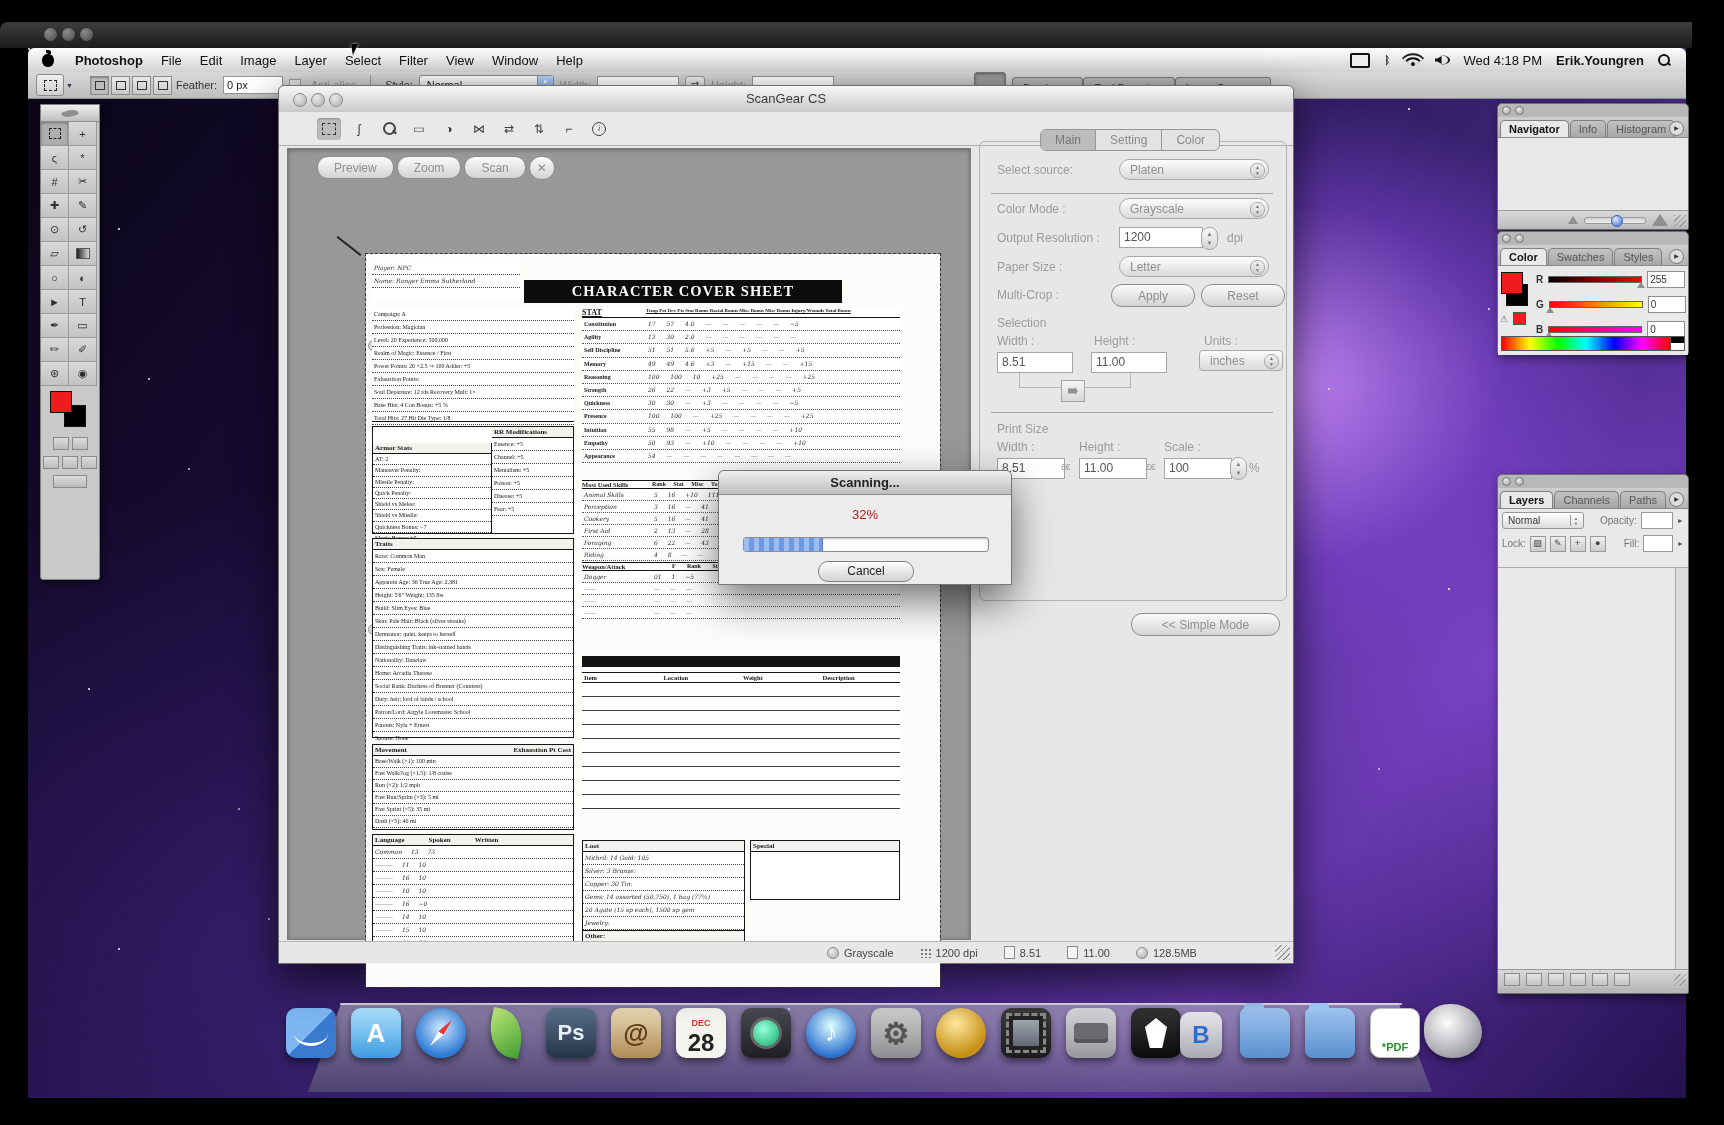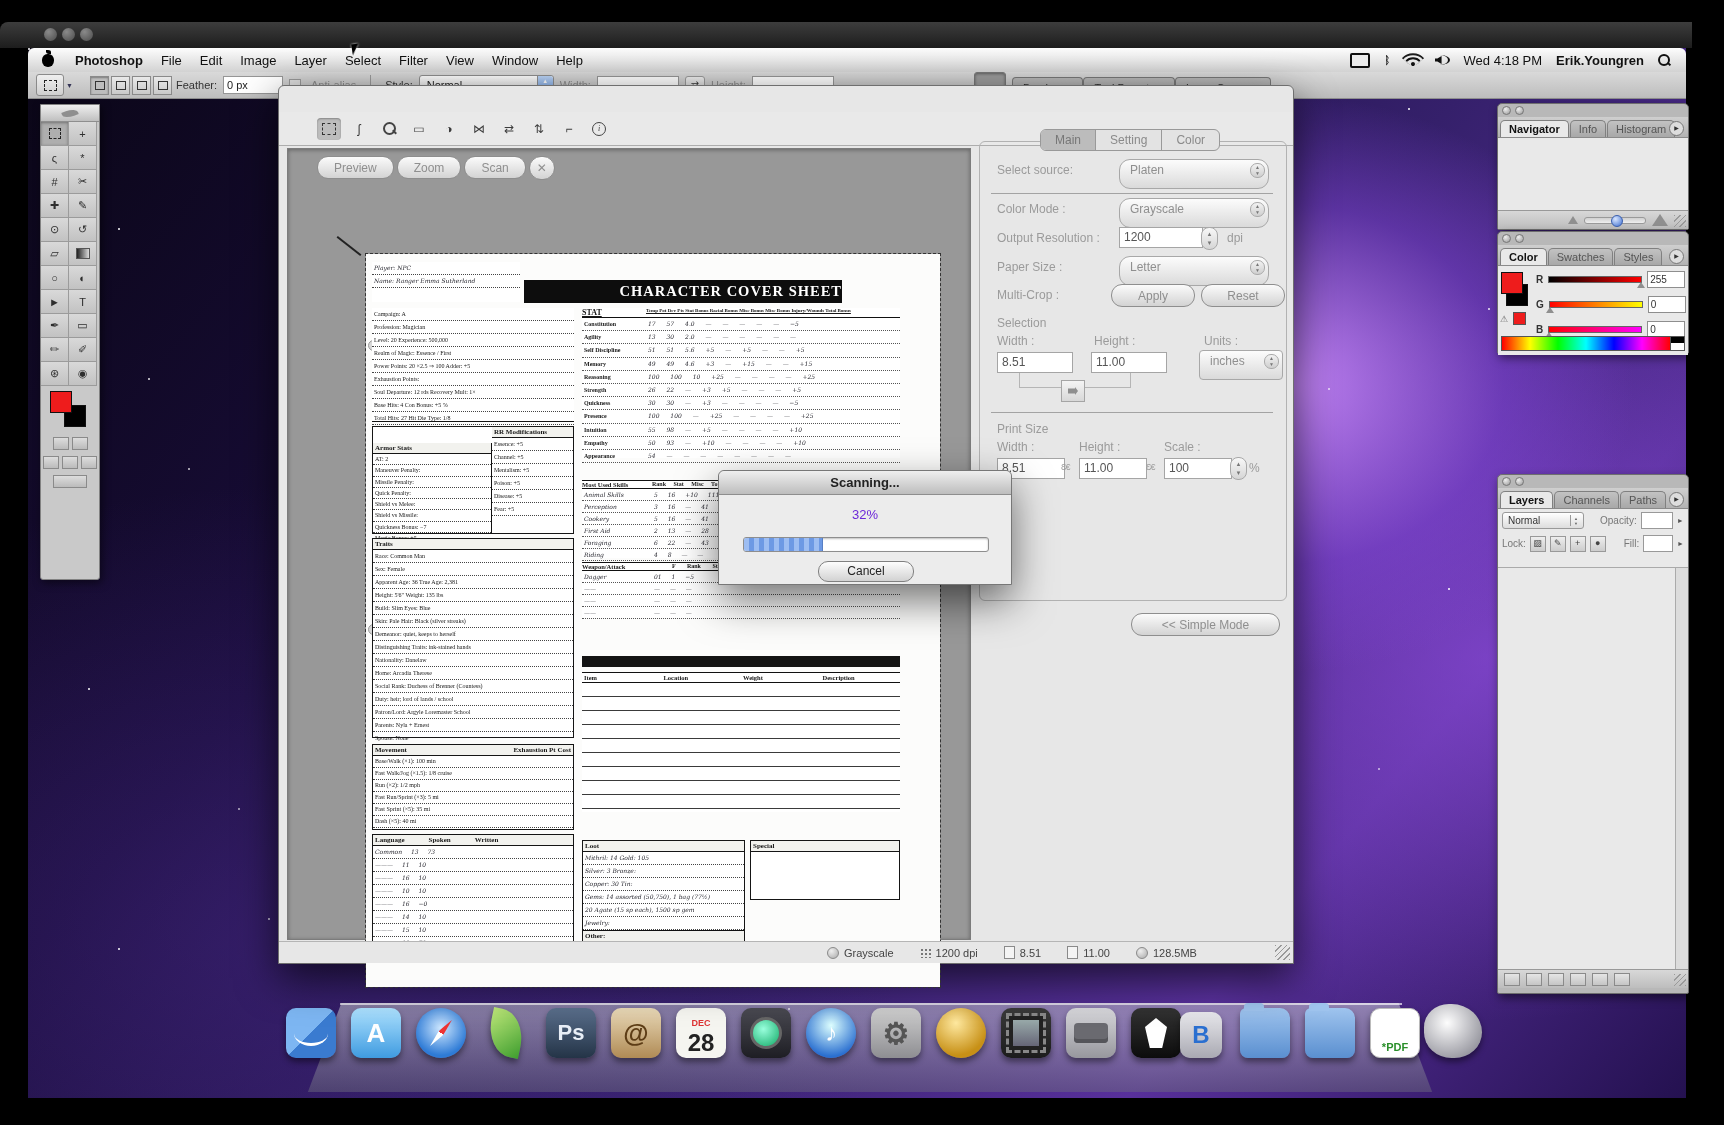--- a/index.html
+++ b/index.html
@@ -108,36 +108,36 @@
   .scribble{position:absolute;left:46px;top:96px;width:30px;height:2px;background:#222;transform:rotate(38deg);}
 
   
   .doc{position:absolute;left:78px;top:105px;width:574px;height:733px;background:#fcfcfb;outline:1px dashed #333;color:#171717;font-family:"Liberation Serif",serif;}
   .doc .bx{position:absolute;border:1px solid #151515;box-sizing:border-box;background:#fff;}
   .hand{font-family:"DejaVu Serif",serif;font-style:italic;color:#26262e;}
   .srow{border-bottom:1px dotted #444;white-space:nowrap;overflow:hidden;font-size:6px;line-height:12px;padding-left:2px;}
   .ttl{font-weight:bold;font-size:7px;border-bottom:1px solid #151515;padding:1px 2px;background:#f2f2ee;}
   .cols{word-spacing:7px;}
   .punch{position:absolute;left:2px;width:9px;height:9px;border:1px solid #9a9a9a;border-radius:50%;background:#d8d8d8;}
-  .ch-title{position:absolute;left:158px;top:26px;width:318px;height:23px;background:#0d0d0d;color:#fff;text-align:right;font-weight:bold;font-size:14.5px;letter-spacing:1px;line-height:23px;font-family:"Liberation Serif",serif;}
+  .ch-title{position:absolute;left:158px;top:26px;width:318px;height:23px;background:#0d0d0d;color:#fff;text-align:center;font-weight:bold;font-size:14.5px;letter-spacing:1px;line-height:23px;font-family:"Liberation Serif",serif;}
   .statrow{display:flex;font-size:6px;line-height:12.2px;border-bottom:1px dotted #555;}
   .statrow .nm{width:64px;font-weight:bold;padding-left:2px;}
   .statrow .vv{flex:1;word-spacing:9px;}
   .skrow{display:flex;font-size:6px;line-height:11px;border-bottom:1px dotted #555;}
   .skrow .nm{width:70px;padding-left:2px;}
   .skrow .vv{flex:1;word-spacing:8px;}
   .itmrow{height:13px;border-bottom:1px solid #3a3a3a;}
   .hdr6{font-weight:bold;font-size:6.5px;}
   .darkband{position:absolute;left:216px;top:402px;width:318px;height:11px;background:#141414;}
 
   
   .gbox{position:absolute;left:700px;top:55px;width:306px;height:458px;border:1px solid #b2b2b2;border-radius:6px;}
   .sg-lab{position:absolute;color:#9b9b9b;font-size:12px;white-space:nowrap;}
   .sg-val{position:absolute;background:#fff;border:1px solid #a5a5a5;font-size:12px;color:#555;padding:2px 4px;height:15px;line-height:15px;}
-  .apop{position:absolute;height:30px;border:1px solid #a8a8a8;border-radius:11px;background:linear-gradient(#fcfcfc,#dadada);font-size:12px;color:#8f8f8f;padding:0 22px 0 10px;line-height:20px;box-sizing:border-box;}
+  .apop{position:absolute;height:21px;border:1px solid #a8a8a8;border-radius:11px;background:linear-gradient(#fcfcfc,#dadada);font-size:12px;color:#8f8f8f;padding:0 22px 0 10px;line-height:20px;box-sizing:border-box;}
   .apop i{position:absolute;right:3px;top:3px;width:13px;height:13px;border-radius:7px;background:linear-gradient(#f2f2f2,#cfcfcf);border:1px solid #aaa;color:#777;font-size:5px;line-height:6px;text-align:center;}
   .stepper{position:absolute;width:15px;height:21px;border:1px solid #a8a8a8;border-radius:8px;background:linear-gradient(#f8f8f8,#d5d5d5);color:#777;font-size:6px;line-height:9px;text-align:center;display:flex;flex-direction:column;justify-content:center;}
   .hline{position:absolute;height:1px;background:#a3a3a3;}
   .tabs{position:absolute;left:761px;top:43px;display:flex;border:1px solid #999;border-radius:6px;overflow:hidden;background:#e3e3e3;}
   .tab{padding:3px 14px;font-size:12px;color:#8a8a8a;border-right:1px solid #999;}
   .tab:last-child{border-right:0;}
   .tab.on{background:#bcbcbc;color:#777;}
   .linkbtn{position:absolute;width:22px;height:20px;border:1px solid #a5a5a5;background:linear-gradient(#f4f4f4,#d8d8d8);display:flex;align-items:center;justify-content:center;}
   .linkbtn i{width:10px;height:8px;background:#8f8f8f;clip-path:polygon(0 20%,70% 20%,70% 0,100% 50%,70% 100%,70% 80%,0 80%);}
   .lnk{position:absolute;color:#9b9b9b;font-size:9px;letter-spacing:-1px;}
@@ -146,21 +146,21 @@
   .sbar{position:absolute;left:0;bottom:0;width:100%;height:22px;background:#e7e7e7;border-top:1px solid #b5b5b5;display:flex;align-items:center;gap:26px;padding-left:548px;box-sizing:border-box;font-size:11px;color:#444;}
   .sbit{display:flex;align-items:center;gap:5px;}
   .sb-c{width:10px;height:10px;border-radius:50%;border:1px solid #8a8a8a;background:radial-gradient(circle at 35% 30%,#eee,#aaa);}
   .sb-g{width:11px;height:10px;background-image:radial-gradient(#777 1px,transparent 1.2px);background-size:4px 4px;}
   .sb-p{width:9px;height:11px;border:1px solid #8a8a8a;background:#f4f4f4;}
   .grip{position:absolute;right:3px;bottom:3px;width:15px;height:15px;background:repeating-linear-gradient(135deg,#9a9a9a 0 1px,transparent 1px 4px);}
 
   
   .dlg{left:718px;top:470px;width:292px;height:113px;background:#ececec;border:1px solid #777;border-radius:6px 6px 0 0;box-shadow:0 16px 40px rgba(0,0,0,.55);z-index:40;}
   .dlg-t{height:23px;background:linear-gradient(#efefef,#bdbdbd);border-bottom:1px solid #8e8e8e;border-radius:6px 6px 0 0;text-align:center;line-height:23px;font-size:13px;color:#222;font-weight:bold;}
-  .pct{text-align:center;font-size:13px;color:#6d28d9;margin-top:12px;}
+  .pct{text-align:center;font-size:13px;color:#b91c1c;margin-top:12px;}
   .ptrack{position:absolute;left:24px;top:66px;width:244px;height:13px;background:#fff;border:1px solid #8e8e8e;border-radius:3px;overflow:hidden;box-shadow:inset 0 1px 2px rgba(0,0,0,.25);}
   .pfill{height:100%;background:repeating-linear-gradient(90deg,#9dbdf2 0 5px,#6d99e4 5px 10px);border-right:1px solid #577fc5;}
   .cancel{position:absolute;left:99px;top:90px;width:94px;height:19px;border:1px solid #808080;border-radius:10px;background:linear-gradient(#fdfdfd,#d2d2d2);text-align:center;line-height:18px;font-size:12px;color:#222;}
 
   
   .pal{position:absolute;left:1497px;width:190px;background:#b8b8b8;border:1px solid #6e6e6e;border-radius:5px 5px 2px 2px;box-shadow:2px 4px 10px rgba(0,0,0,.5);z-index:10;}
   .pal .mini{height:11px;display:flex;gap:4px;padding:2px 0 0 4px;}
   .pal .mini i{width:7px;height:7px;border-radius:50%;background:radial-gradient(circle at 35% 30%,#eee,#999);border:1px solid #777;}
   .pal .tabrow{height:20px;display:flex;align-items:flex-end;padding-left:2px;position:relative;background:linear-gradient(#cfcfcf,#b2b2b2);}
   .pal .ptb{padding:2px 8px;font-size:11px;color:#555;background:linear-gradient(#c2c2c2,#a8a8a8);border:1px solid #808080;border-bottom:0;border-radius:5px 5px 0 0;margin-right:1px;white-space:nowrap;}
@@ -404,20 +404,26 @@
         <i></i>
         <i></i>
         <i></i>
       </div>
     <div class="tb-row">
         <i style="width:32px"></i>
       </div>
   </div>
 
   <div class="abs sg">
+    <div class="sg-title">
+      <span class="gdot" style="left:14px"></span>
+      <span class="gdot" style="left:32px"></span>
+      <span class="gdot" style="left:50px"></span>
+      <div class="t">ScanGear CS</div>
+    </div>
     <div class="sg-toolbar">
 
     <div class="tbi pr x-marq">
           <span></span>
         </div>
         <div class="tbi">
           <span>ʃ</span>
         </div>
         <div class="tbi x-zoom">
           <span></span>

